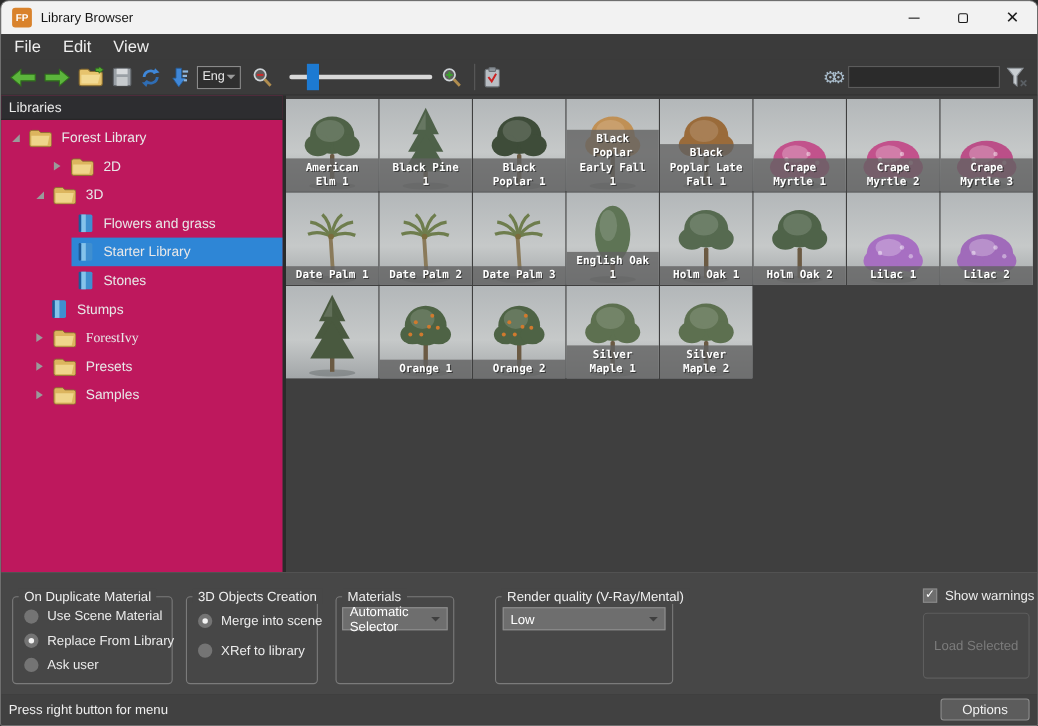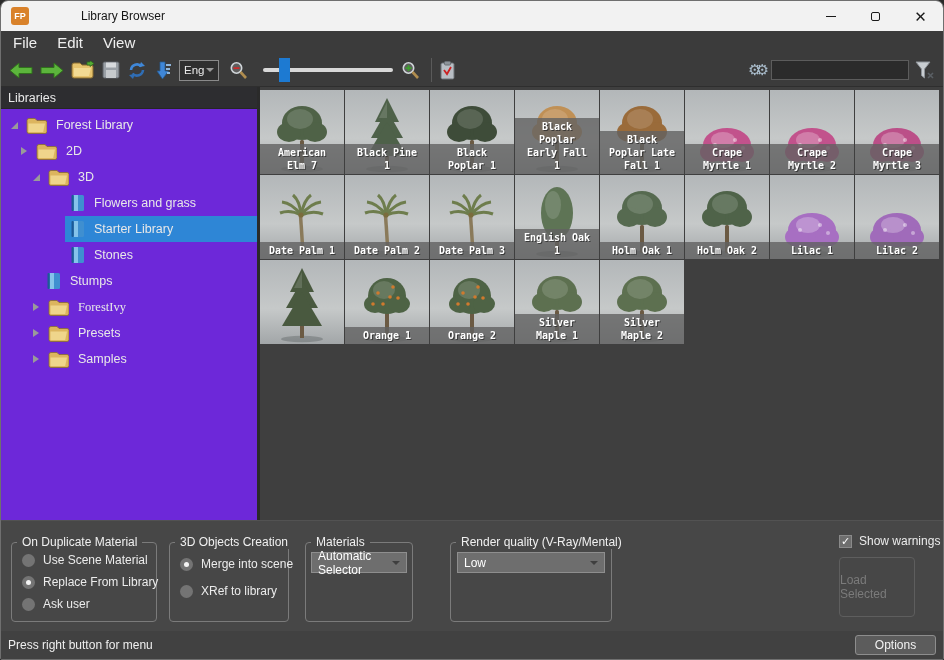--- a/index.html
+++ b/index.html
@@ -2,21 +2,21 @@
 <html><head>
 <meta charset="utf-8">
 <style>
   * { margin:0; padding:0; box-sizing:border-box; }
   html,body { width:944px; height:660px; background:#2a2a2a; font-family:"Liberation Sans", sans-serif; }
   .window { position:relative; width:944px; height:660px; border:1px solid #6f6f6f;
             border-radius:8px 8px 2px 2px; overflow:hidden; background:#3b3b3b;
             display:flex; flex-direction:column; }
 
   
-  .titlebar { height:30px; background:#f2f2f2; display:flex; align-items:center; flex:0 0 30px;gap:44px; }
+  .titlebar { height:30px; background:#f2f2f2; display:flex; align-items:center; flex:0 0 30px; }
   .app-icon { width:18px; height:18px; margin-left:10px; border-radius:3px; background:#d9822b;
               color:#fff; font-size:9px; font-weight:bold; display:flex; align-items:center;
               justify-content:center; letter-spacing:0; }
   .win-title { margin-left:8px; font-size:12px; color:#151515; }
   .win-controls { margin-left:auto; display:flex; height:100%; }
   .win-btn { width:45px; height:100%; display:flex; align-items:center; justify-content:center; cursor:default; }
   .glyph-min { width:10px; height:1px; background:#1a1a1a; display:block; }
   .glyph-max { width:9px; height:9px; border:1px solid #1a1a1a; border-radius:2px; display:block; }
   .glyph-close { font-size:15px; color:#1a1a1a; line-height:1; }
 
@@ -36,21 +36,21 @@
   .slider .track { position:absolute; left:0; right:0; top:10px; height:4px; background:#d8d8d8; border-radius:2px; }
   .slider .handle { position:absolute; left:16px; top:0; width:11px; height:24px; background:#1d7ad2; }
   .tb-sep { width:1px; height:24px; background:#5a5a5a; margin:0 8px 0 4px; }
   .tb-right { margin-left:auto; display:flex; align-items:center; }
   .gears { font-size:15px; color:#a9bccb; margin-right:8px; letter-spacing:-6px; }
   .search-input { width:138px; height:20px; background:#2b2b2b; border:1px solid #5c5c5c; color:#ddd;
                   font-size:12px; padding:0 5px; outline:none; margin-right:6px; }
 
   
   .content { flex:1 1 auto; display:flex; min-height:0; background:#3f3f3f; }
-  .sidebar { width:256px; flex:0 0 256px; background:#6d28d9; display:flex; flex-direction:column; }
+  .sidebar { width:256px; flex:0 0 256px; background:#be185d; display:flex; flex-direction:column; }
   .sidebar-header { height:22px; background:#2d2d30; color:#e9e9e9; font-size:12.5px;
                     display:flex; align-items:center; padding-left:7px; border-bottom:1px solid #262626; }
   .tree { padding-top:3px; }
   .tree-row { height:26px; display:flex; align-items:center; }
   .twisty { width:14px; flex:0 0 14px; display:flex; align-items:center; justify-content:center; }
   .tw-collapsed { width:0; height:0; border-top:4.5px solid transparent; border-bottom:4.5px solid transparent;
                   border-left:6px solid #9a9a9a; }
   .tw-expanded { width:0; height:0; border-bottom:7px solid #9a9a9a; border-left:7px solid transparent; }
   .row-body { flex:1; height:26px; display:flex; align-items:center; padding-left:5px; }
   .tree-row.selected .row-body { background:#2e86d6; }
@@ -79,21 +79,21 @@
            display:flex; align-items:center; justify-content:center; flex:0 0 13px; }
   .radio.checked::after { content:""; width:5px; height:5px; border-radius:50%; background:#f4f4f4; }
   .radio-label { white-space:nowrap; }
   .dropdown { background:#6e6e6e; border:1px solid #8e8e8e; height:21px; color:#fff;
               display:flex; align-items:center; padding:0 6px; font-size:12px; }
   .dropdown .caret { margin-left:auto; width:0; height:0; border-left:4px solid transparent;
                      border-right:4px solid transparent; border-top:4px solid #3f3f3f; }
   .chk-row { position:absolute; left:838px; top:13px; display:flex; align-items:center; }
   .checkbox { width:13px; height:13px; background:#6e6e6e; border:1px solid #8a8a8a; margin-right:7px;
               color:#fff; font-size:11px; line-height:11px; display:flex; align-items:center; justify-content:center; }
-  .load-btn { position:absolute; left:838px; top:36px; width:76px; height:60px; background:transparent;
+  .load-btn { position:absolute; left:838px; top:36px; width:97px; height:60px; background:transparent;
               border:1px solid #5e5e5e; border-radius:4px; color:#7b7b7b; font-size:12px;
               display:flex; align-items:center; justify-content:center; }
 
   
   .statusbar { height:28px; flex:0 0 28px; background:#414141; display:flex; align-items:center;
                padding:0 7px; color:#efefef; font-size:12px; }
   .options-btn { margin-left:auto; width:81px; height:20px; background:#5c5c5c; border:1px solid #8d8d8d;
                  border-radius:3px; color:#f2f2f2; font-size:12px; display:flex; align-items:center;
                  justify-content:center; }
 </style>
@@ -219,21 +219,21 @@
             <span class="row-body">
               <span class="tree-icon">
                 <svg width="21" height="17" viewBox="0 0 21 17">
                   <path d="M1 3.5 q0-2 2-2 h6 l2 2 h8 q2 0 2 2 v9 q0 2-2 2 h-16 q-2 0-2-2 z" fill="#dcb55e" stroke="#8a6d2f" stroke-width="0.8"></path>
                   <path d="M2.5 6.5 h16.5 l-1.8 8.5 h-14.7 z" fill="#efd58b"></path>
                 </svg>
               </span>
               <span class="tree-label">Forest Library</span>
             </span>
           </div>
-          <div class="tree-row" style="padding-left: 16px;">
+          <div class="tree-row" style="padding-left: 44px;">
             <span class="twisty">
               <span class="tw-collapsed"></span>
             </span>
             <span class="row-body">
               <span class="tree-icon">
                 <svg width="21" height="17" viewBox="0 0 21 17">
                   <path d="M1 3.5 q0-2 2-2 h6 l2 2 h8 q2 0 2 2 v9 q0 2-2 2 h-16 q-2 0-2-2 z" fill="#dcb55e" stroke="#8a6d2f" stroke-width="0.8"></path>
                   <path d="M2.5 6.5 h16.5 l-1.8 8.5 h-14.7 z" fill="#efd58b"></path>
                 </svg>
               </span>
@@ -355,21 +355,21 @@
       <div class="thumb-grid">
           <div class="thumb">
             <svg xmlns="http://www.w3.org/2000/svg" width="84" height="84" viewBox="0 0 84 84">
               <ellipse cx="42" cy="79" rx="21" ry="3.2" fill="rgba(55,60,62,0.28)"></ellipse>
               <rect x="40" y="50" width="4" height="28" rx="1.5" fill="#6b5a43"></rect>
               <ellipse cx="42" cy="33" rx="20" ry="17" fill="#4f6247"></ellipse>
               <ellipse cx="29" cy="42" rx="12" ry="10" fill="#4f6247"></ellipse>
               <ellipse cx="55" cy="42" rx="12" ry="10" fill="#4f6247"></ellipse>
               <ellipse cx="40" cy="29" rx="13" ry="10" fill="rgba(255,255,255,0.14)"></ellipse>
             </svg>
-            <div class="thumb-label">American Elm 7</div>
+            <div class="thumb-label">American Elm 1</div>
           </div>
           <div class="thumb">
             <svg xmlns="http://www.w3.org/2000/svg" width="84" height="84" viewBox="0 0 84 84">
               <ellipse cx="42" cy="79" rx="21" ry="3.2" fill="rgba(55,60,62,0.28)"></ellipse>
               <rect x="40" y="62" width="4" height="16" fill="#6b5a43"></rect>
               <polygon points="42,8 30,32 54,32" fill="#4e6149"></polygon>
               <polygon points="42,20 26,48 58,48" fill="#4e6149"></polygon>
               <polygon points="42,32 22,66 62,66" fill="#4e6149"></polygon>
               <polygon points="42,12 34,28 42,28" fill="rgba(255,255,255,0.14)"></polygon>
             </svg>

